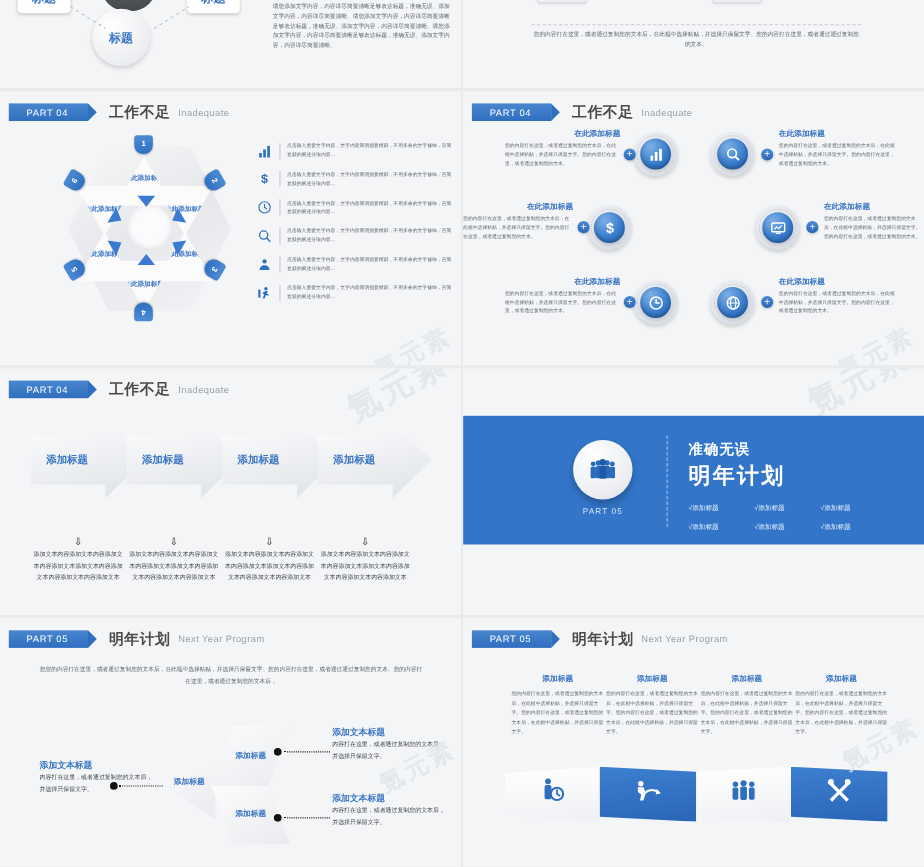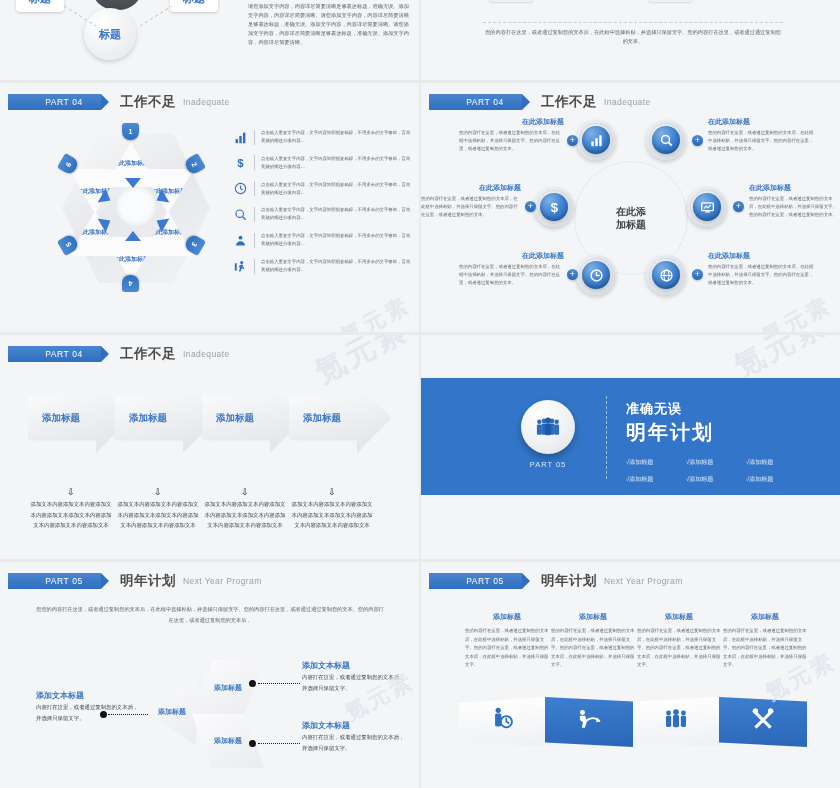--- a/index.html
+++ b/index.html
@@ -25,21 +25,21 @@
   }
   .slide-inner{position:absolute;inset:0;overflow:hidden;}
 
   
   .hdr{position:absolute;left:8px;top:10px;display:flex;align-items:center;gap:7px;}
   .part-badge{
     position:relative;height:16px;min-width:60px;
     background:linear-gradient(180deg,#4a86cf 0%,#2f6fbf 100%);
     color:#fff;font-size:8.5px;letter-spacing:.6px;
     display:flex;align-items:center;justify-content:center;
-    padding:0 7px 0 26px;
+    padding:0 7px 0 5px;
   }
   .part-badge:after{
     content:"";position:absolute;right:-8px;top:0;
     border-left:8px solid #2f6fbf;
     border-top:8px solid transparent;
     border-bottom:8px solid transparent;
   }
   .hdr-cn{margin-left:12px;font-size:13.5px;color:#4a4a4a;font-weight:bold;letter-spacing:.5px;}
   .hdr-en{font-size:8.5px;color:#9aa0a6;letter-spacing:.4px;}
 
@@ -343,24 +343,20 @@
 
   <div class="slide">
     <div class="slide-inner">
       <div class="hdr">
         <div class="part-badge">PART 04</div>
         <div class="hdr-cn">工作不足</div>
         <div class="hdr-en">Inadequate</div>
       </div>
 
       <div class="gearwrap">
-        <div class="gcircle">
-          <span style="white-space:pre-line">在此添
-加标题</span>
-        </div>
 
         <div class="gear" style="left:155px;top:5px;">
           <div class="gearin">
               <svg width="15" height="15" viewBox="0 0 16 16">
                 <rect x="2.5" y="9" width="2.6" height="5" fill="#fff"></rect>
                 <rect x="6.7" y="5.5" width="2.6" height="8.5" fill="#fff"></rect>
                 <rect x="10.9" y="2.5" width="2.6" height="11.5" fill="#fff"></rect>
               </svg>
             </div>
         </div>

